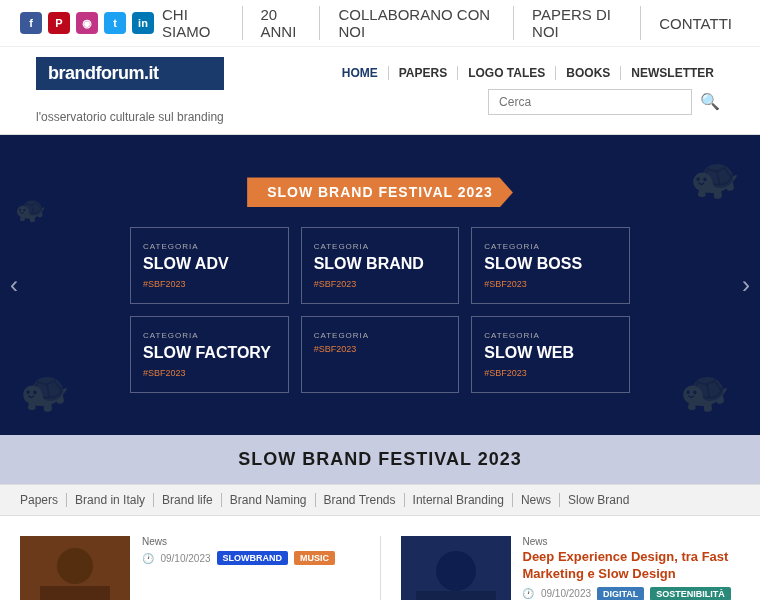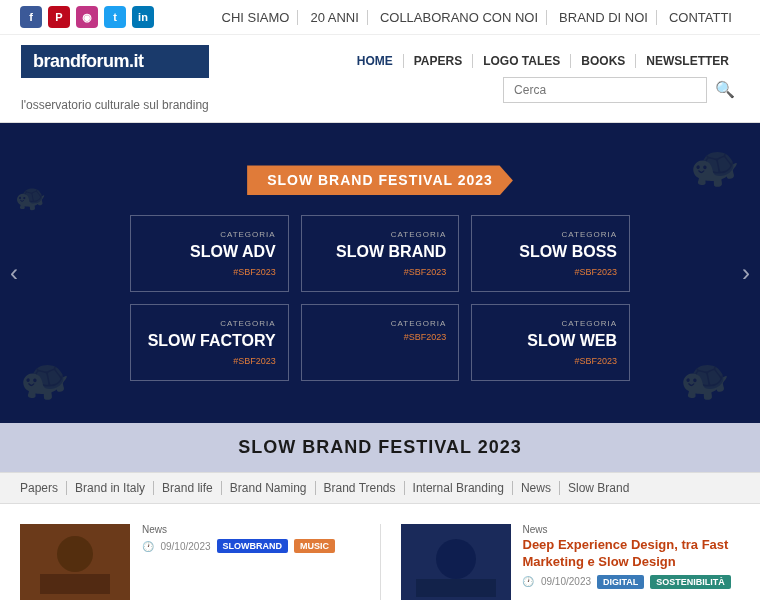--- a/index.html
+++ b/index.html
@@ -9,28 +9,28 @@
     .top-bar {
       display: flex; justify-content: space-between; align-items: center;
       padding: 6px 20px; background: #fff; border-bottom: 1px solid #eee;
     }
     .social-icons { display: flex; gap: 6px; align-items: center; }
     .social-icon {
       width: 22px; height: 22px; border-radius: 4px;
       display: flex; align-items: center; justify-content: center;
       color: #fff; font-size: 11px; font-weight: bold; cursor: pointer;
     }
-    .top-nav { display: flex; gap: 4px; align-items: center; font-size: 13px; color: #444; }
+    .top-nav { display: flex; gap: 10px; align-items: center; font-size: 15px; color: #444; }
     .top-nav span { padding: 0 8px; cursor: pointer; border-right: 1px solid #ccc; }
     .top-nav span:last-child { border-right: none; }
 
     
     .header {
       display: flex; justify-content: space-between; align-items: center;
-      padding: 10px 21px; background: #fff; border-bottom: 1px solid #ddd;
+      padding: 10px 36px; background: #fff; border-bottom: 1px solid #ddd;
     }
     .logo-area { display: flex; flex-direction: column; }
     .logo-box {
       background: #1a3a6b; color: #fff; padding: 6px 12px;
       font-size: 18px; font-weight: bold; letter-spacing: -0.5px;
     }
     .logo-tagline { font-size: 12px; color: #666; margin-top: 20px; }
     .header-right { display: flex; flex-direction: column; align-items: flex-end; gap: 8px; }
     .main-nav { display: flex; gap: 0; font-size: 12px; font-weight: bold; color: #333; }
     .main-nav span { padding: 0 10px; cursor: pointer; border-right: 1px solid #ccc; color: #333; }
@@ -55,21 +55,21 @@
       background: #e07b39; color: #fff; font-size: 14px; font-weight: bold;
       padding: 7px 20px; margin-bottom: 20px; clip-path: polygon(0 0, 95% 0, 100% 50%, 95% 100%, 0 100%);
       letter-spacing: 1px;
     }
     .hero-grid {
       display: grid; grid-template-columns: repeat(3, 1fr); gap: 12px;
       width: 500px;
     }
     .hero-card {
       border: 1px solid rgba(255,255,255,0.3); padding: 14px 12px;
-      display: flex; flex-direction: column; align-items: flex-end; cursor: pointer;
+      display: flex; flex-direction: column; align-items: flex-start; cursor: pointer;
       position: relative;
     }
     .hero-card-cat { font-size: 8px; color: #aaa; letter-spacing: 1px; text-transform: uppercase; margin-bottom: 4px; }
     .hero-card-title { font-size: 16px; font-weight: 700; color: #fff; text-align: center; line-height: 1.1; margin-bottom: 6px; text-transform: uppercase; }
     .hero-card-tag { font-size: 9px; color: #e07b39; }
     .hero-arrow-left, .hero-arrow-right {
       position: absolute; top: 50%; transform: translateY(-50%);
       color: rgba(255,255,255,0.6); font-size: 24px; cursor: pointer; z-index: 10;
     }
     .hero-arrow-left { left: 10px; }
@@ -134,21 +134,21 @@
     <div class="social-icon" style="background:#3b5998">f</div>
     <div class="social-icon" style="background:#bd081c">P</div>
     <div class="social-icon" style="background:#c13584">◉</div>
     <div class="social-icon" style="background:#1da1f2">t</div>
     <div class="social-icon" style="background:#0077b5">in</div>
   </div>
   <div class="top-nav">
     <span>CHI SIAMO</span>
     <span>20 ANNI</span>
     <span>COLLABORANO CON NOI</span>
-    <span>BRAND DI NOI</span>
+    <span>PAPERS DI NOI</span>
     <span>CONTATTI</span>
   </div>
 </div>
 
 <div class="header">
   <div class="logo-area">
     <div class="logo-box">brandforum.it</div>
     <div class="logo-tagline">l'osservatorio culturale sul branding</div>
   </div>
   <div class="header-right">

